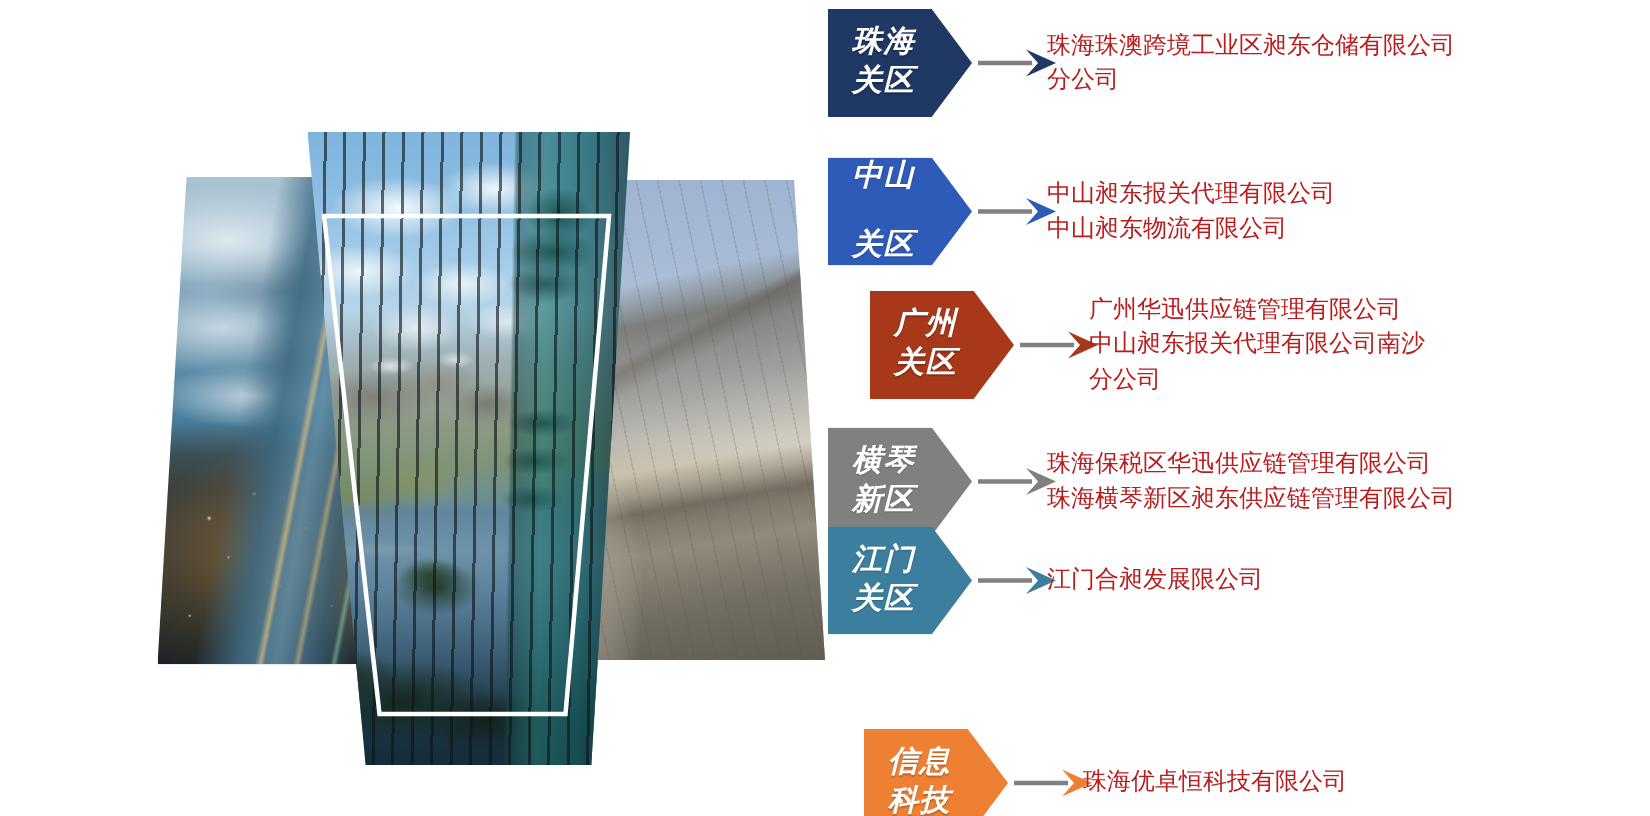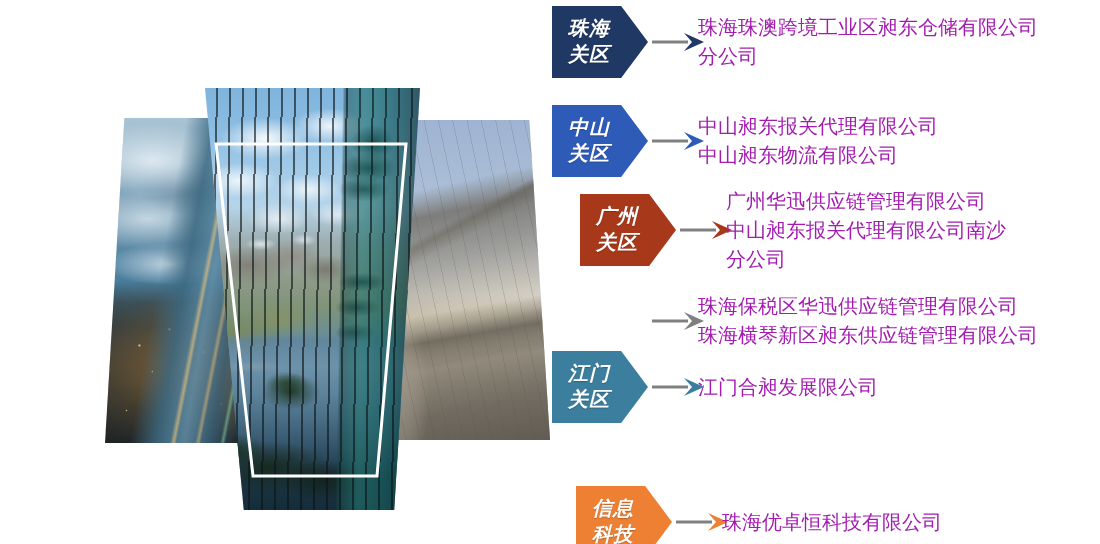--- a/index.html
+++ b/index.html
@@ -291,22 +291,22 @@
     position: absolute;
     left: 146px;
     top: 0;
     width: 400px;
     height: 72px;
     display: flex;
     flex-direction: column;
     justify-content: center;
   }
   .company {
-    color: #a21caf;
-    font-size: 20px;
+    color: #b91c1c;
+    font-size: 16px;
     line-height: 1.45;
     white-space: nowrap;
   }
   .companies.tall { height: 86px; top: -7px; }
 </style>
 </head>
 <body>
 
 <div id="collage">
 
@@ -342,21 +342,21 @@
         <polygon points="32,1 52,10 32,19 40,10" fill="#1F3864"></polygon>
       </svg>
     </div>
     <div class="companies tall">
       <span class="company">珠海珠澳跨境工业区昶东仓储有限公司</span>
       <span class="company">分公司</span>
     </div>
   </div>
 
   <div class="row" style="top:105px;">
-    <div class="badge" style="background:#2E5BB8;">
+    <div class="badge" style="background:#2E5BB8;justify-content:space-between;">
       <span class="badge-line">中山</span>
       <span class="badge-line">关区</span>
     </div>
     <div class="arrow">
       <svg width="54" height="20" viewBox="0 0 54 20" xmlns="http://www.w3.org/2000/svg">
         <line x1="0" y1="10" x2="36" y2="10" stroke="#808080" stroke-width="3"></line>
         <polygon points="32,1 52,10 32,19 40,10" fill="#2E5BB8"></polygon>
       </svg>
     </div>
     <div class="companies">
@@ -377,20 +377,24 @@
       </svg>
     </div>
     <div class="companies tall">
       <span class="company">广州华迅供应链管理有限公司</span>
       <span class="company">中山昶东报关代理有限公司南沙</span>
       <span class="company">分公司</span>
     </div>
   </div>
 
   <div class="row" style="top:285px;">
+    <div class="badge" style="background:#808080;">
+      <span class="badge-line">横琴</span>
+      <span class="badge-line">新区</span>
+    </div>
     <div class="arrow">
       <svg width="54" height="20" viewBox="0 0 54 20" xmlns="http://www.w3.org/2000/svg">
         <line x1="0" y1="10" x2="36" y2="10" stroke="#808080" stroke-width="3"></line>
         <polygon points="32,1 52,10 32,19 40,10" fill="#808080"></polygon>
       </svg>
     </div>
     <div class="companies">
       <span class="company">珠海保税区华迅供应链管理有限公司</span>
       <span class="company">珠海横琴新区昶东供应链管理有限公司</span>
     </div>

